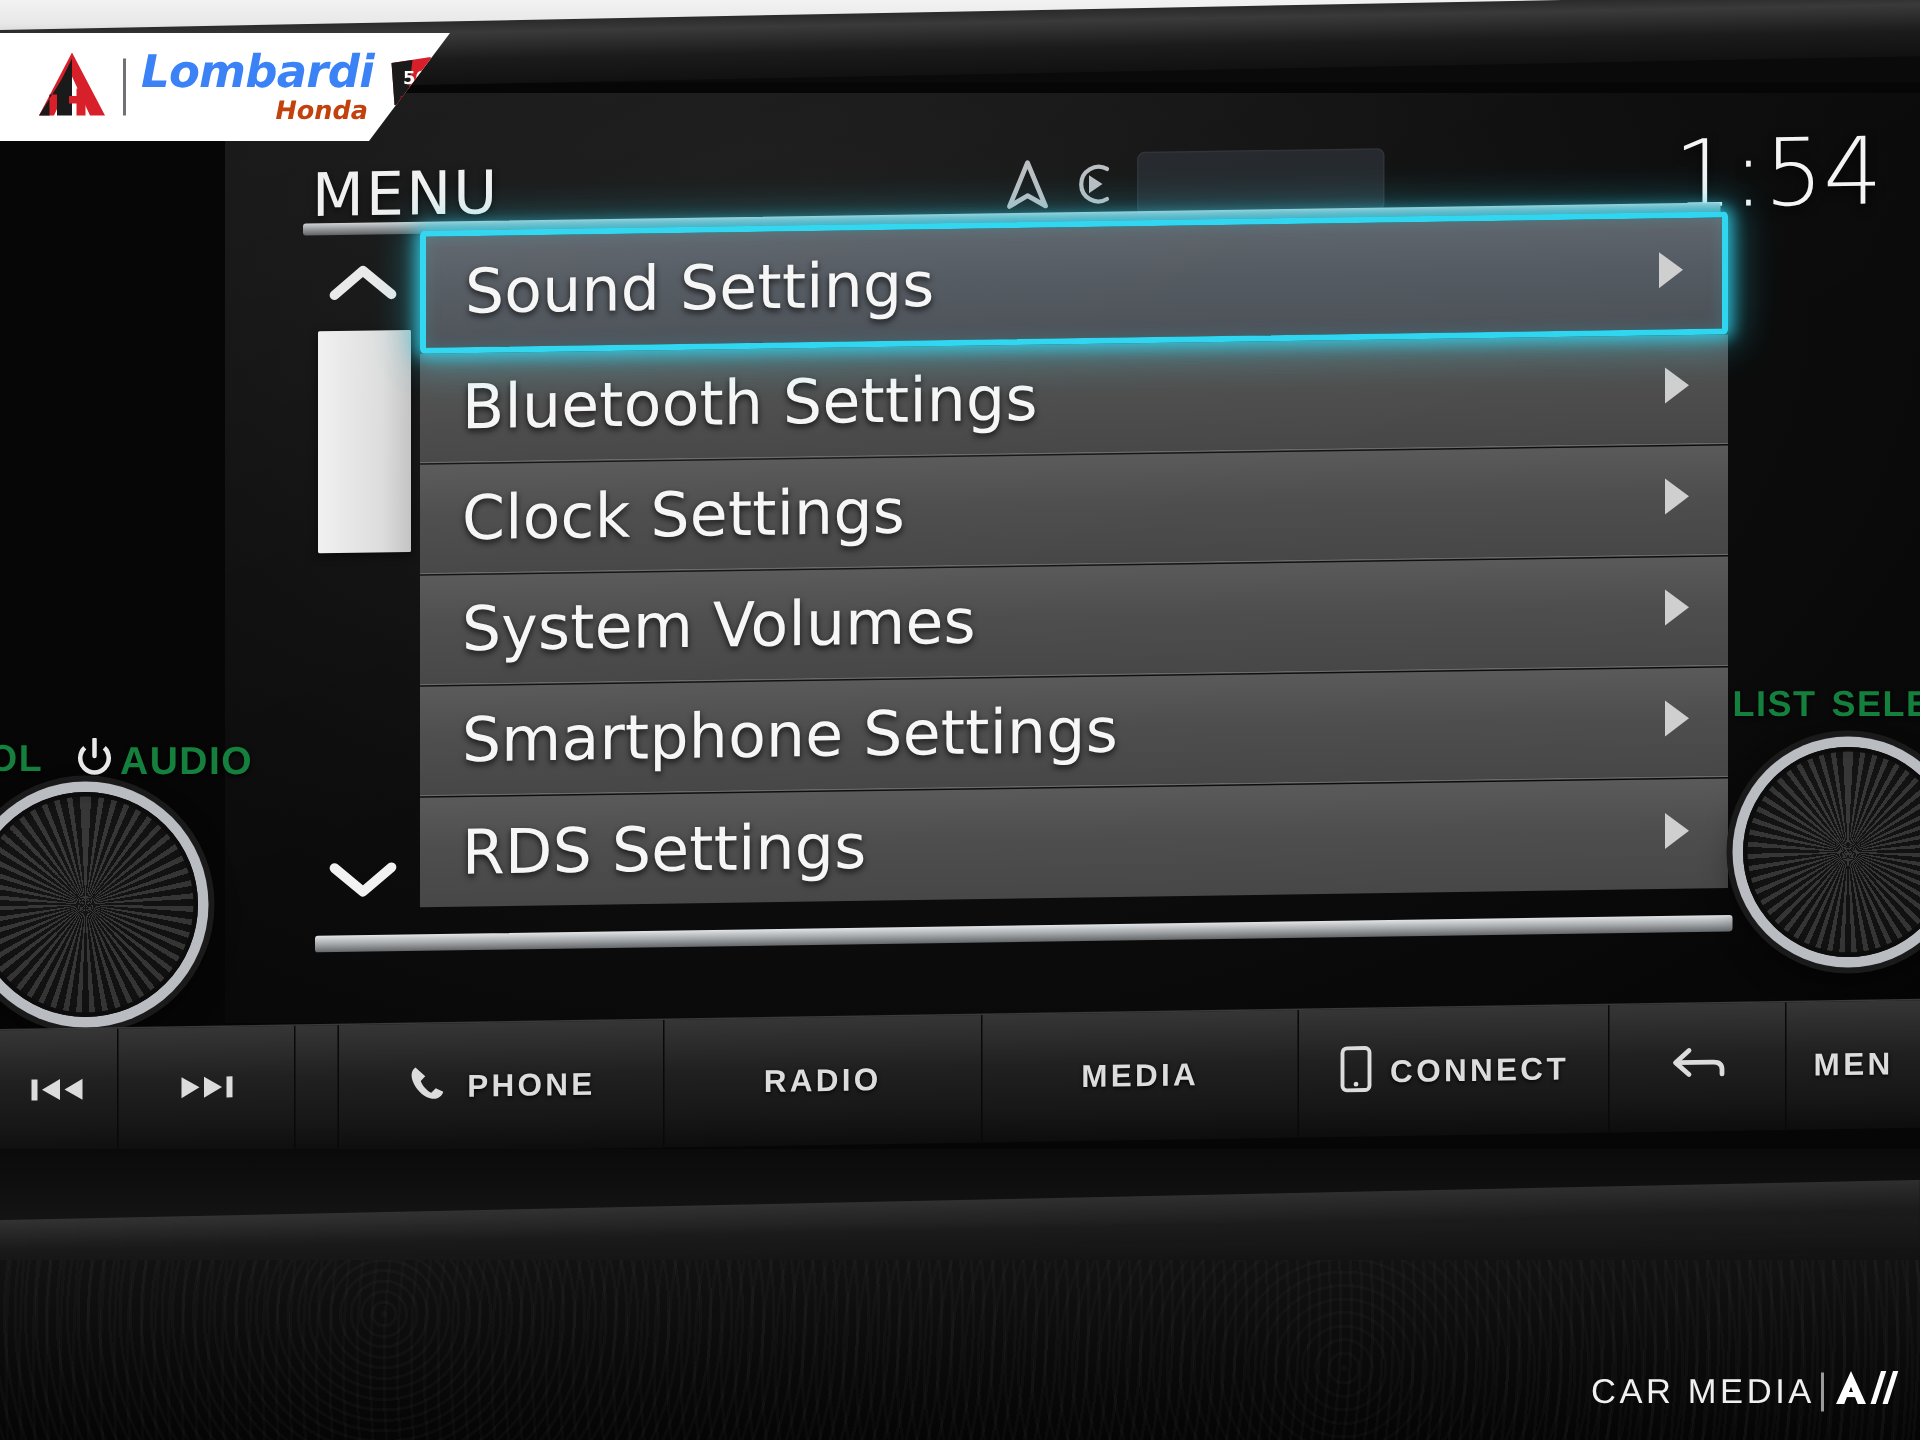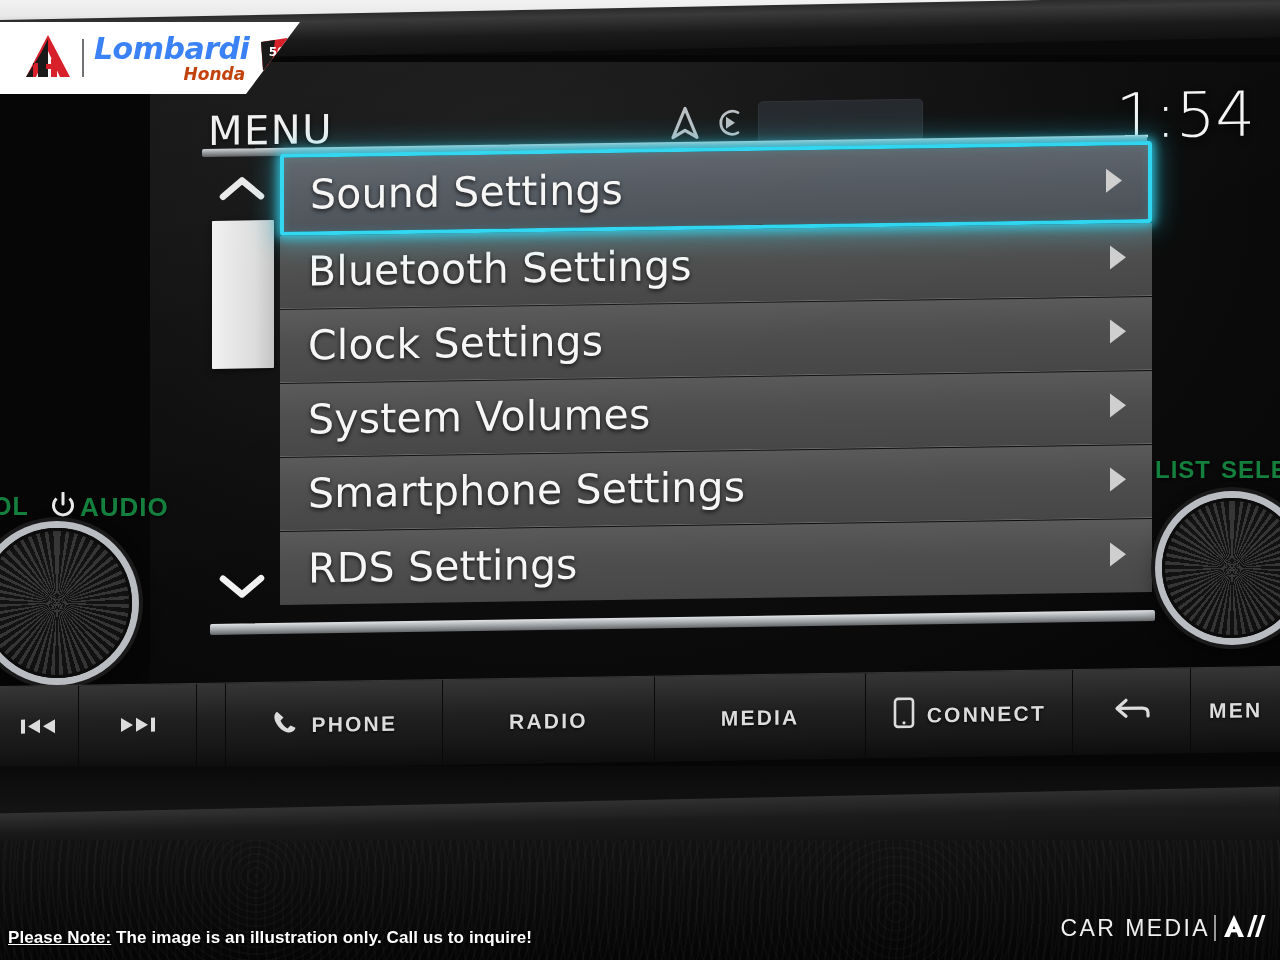--- a/index.html
+++ b/index.html
@@ -475,23 +475,20 @@
     <span class="logo-badge">
       <svg width="42" height="44" viewBox="0 0 42 44">
         <path d="M4 8 L30 4 L36 24 L30 40 L6 36 Z" fill="#d8202a"></path>
         <path d="M4 8 L18 6 L14 38 L6 36 Z" fill="#1a1a1a"></path>
         <text x="20" y="22" font-family="DejaVu Sans, sans-serif" font-size="12" font-weight="700" fill="#ffffff" text-anchor="middle">50</text>
         <rect x="10" y="30" width="24" height="3" fill="#8f1318"></rect>
       </svg>
     </span>
   </div>
 
-  <div class="footer-note">
-    <span class="u">Please Note:</span><span> The image is an illustration only. Call us to inquire!</span>
-  </div>
 
   <div class="footer-brand">
     <span class="cm">CAR MEDIA</span>
     <span class="sep"></span>
     <span>
       <svg width="46" height="28" viewBox="0 0 46 28">
         <path d="M4 25 L14 3 L24 25 L18.5 25 L14 13.5 L9.5 25 Z" fill="#ffffff"></path>
         <rect x="8.5" y="17" width="11" height="3.4" fill="#ffffff"></rect>
         <path d="M27 25 L34 3 L37.5 3 L30.5 25 Z" fill="#ffffff"></path>
         <path d="M35 25 L42 3 L45.5 3 L38.5 25 Z" fill="#ffffff"></path>

